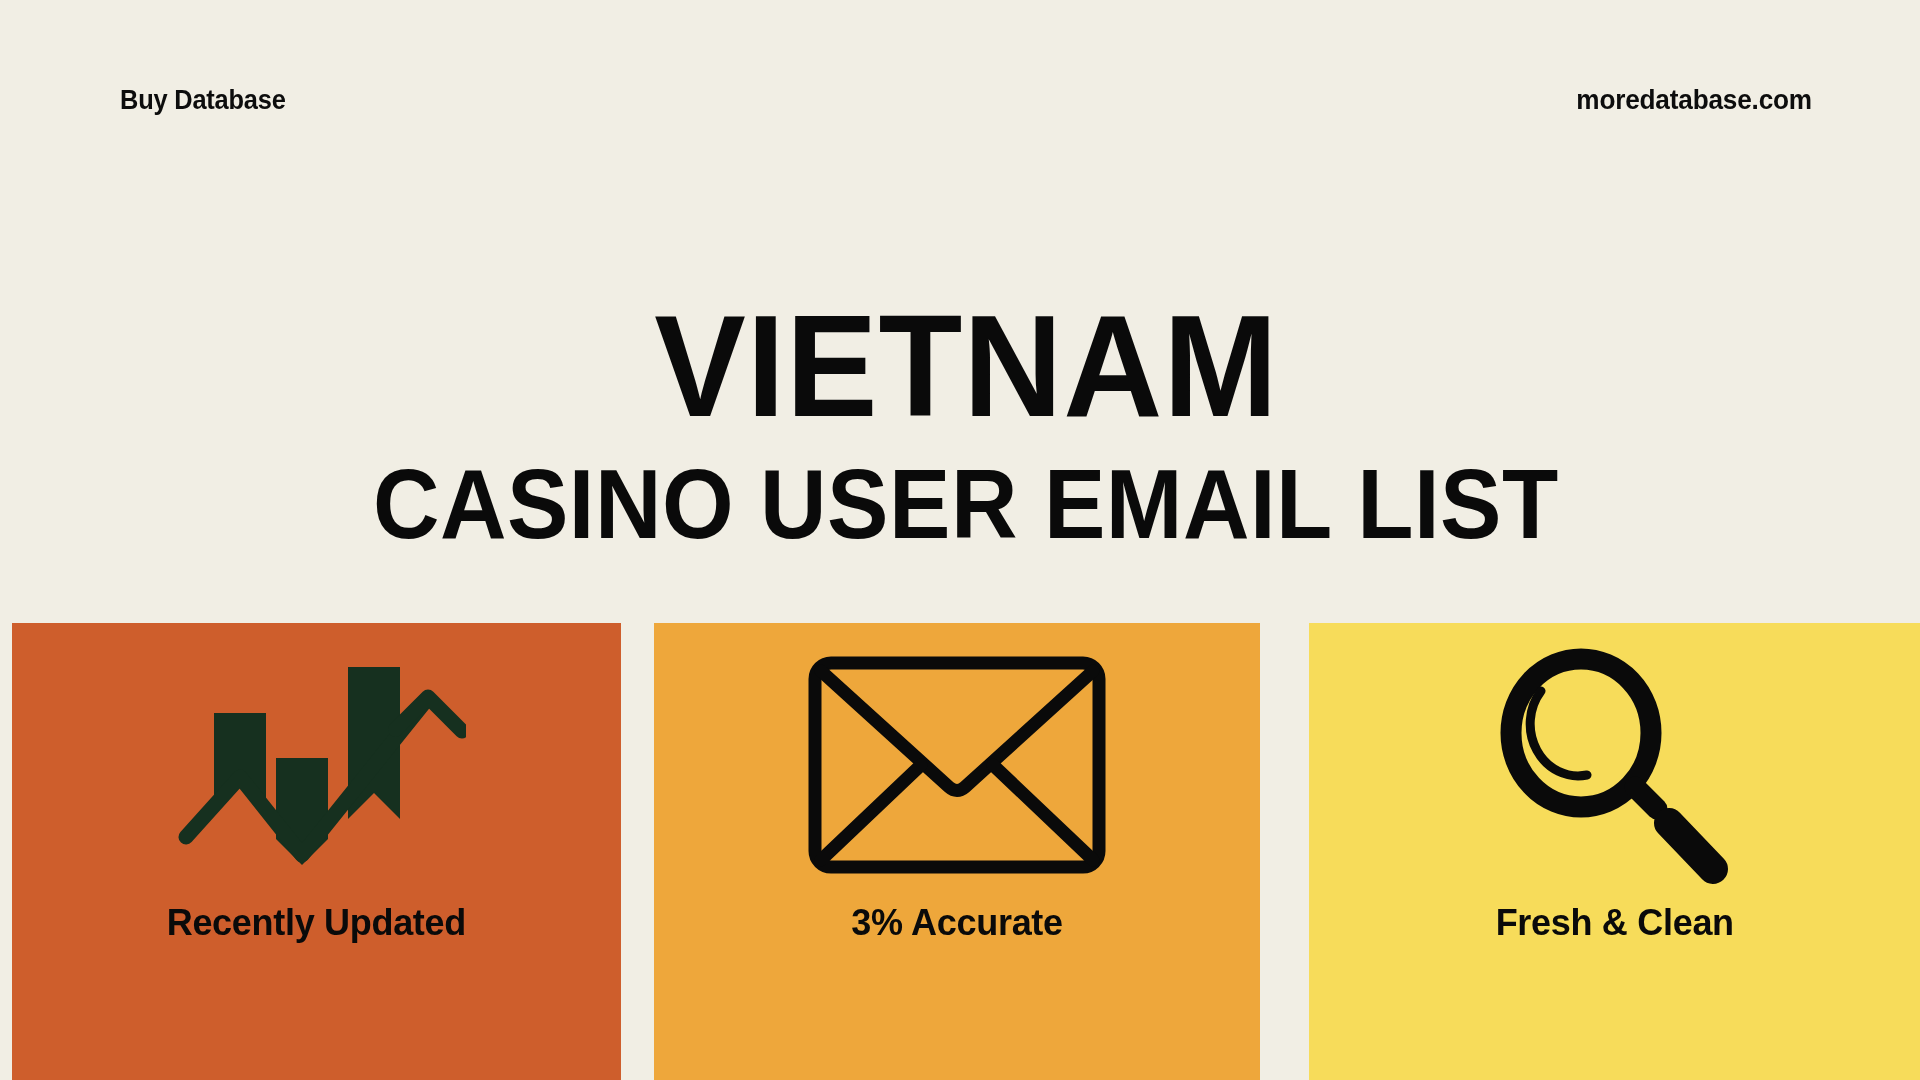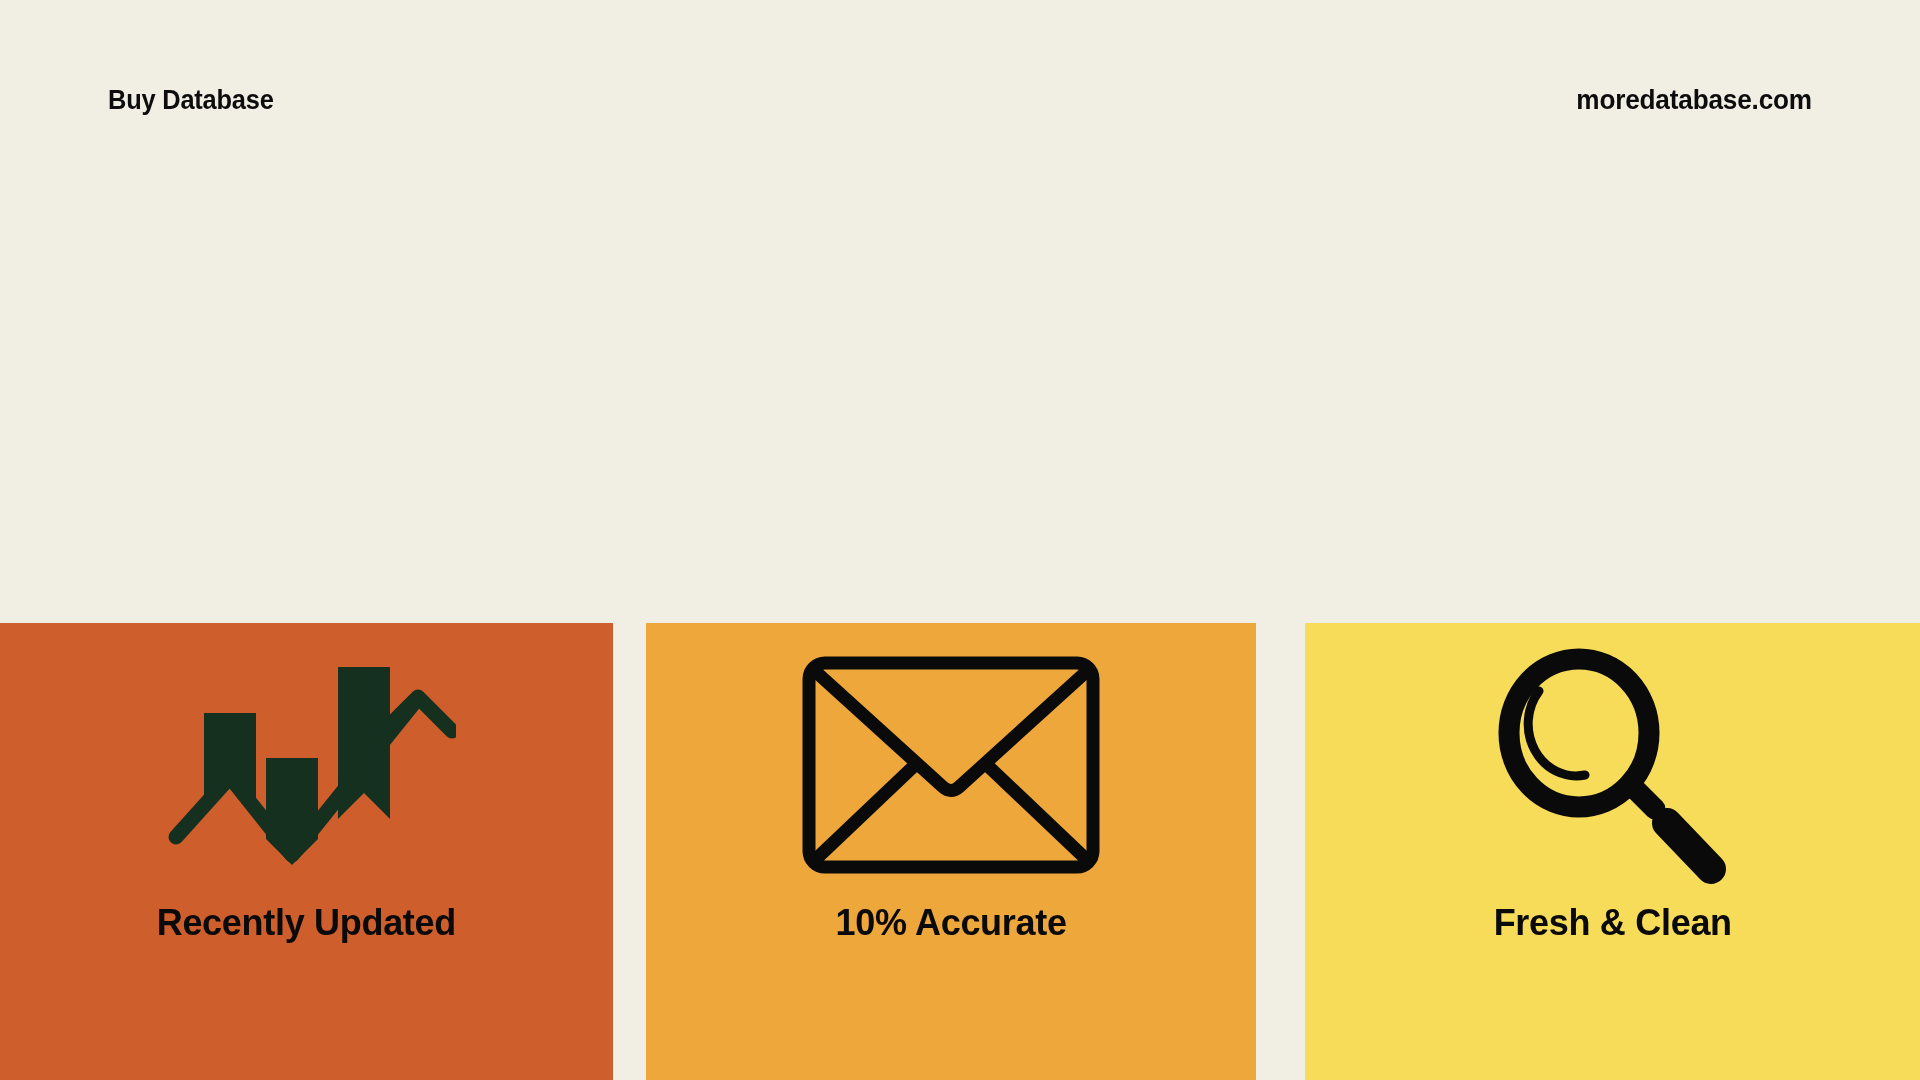--- a/index.html
+++ b/index.html
@@ -8,20 +8,21 @@
     overflow:hidden;
     font-family:"Liberation Sans", sans-serif;
   }
   body { background:#F1EEE4; }
 
   .banner {
     position:relative;
     width:1920px; height:1080px;
     display:flex; flex-direction:column;
     background:#F1EEE4;
+    padding-left:12px;
   }
 
   
   .hero {
     position:relative;
     height:663px;
     width:100%;
     background:#F1EEE4;
     display:flex; flex-direction:column;
     align-items:center;
@@ -123,20 +124,24 @@
 
 <div class="banner">
 
   <div class="hero">
 
     <div class="topbar">
       <div class="brand-left">Buy Database</div>
       <div class="brand-right">moredatabase.com</div>
     </div>
 
+    <div class="title-wrap">
+      <div class="headline">VIETNAM</div>
+      <div class="subheadline">CASINO USER EMAIL LIST</div>
+    </div>
 
   </div>
 
   <div class="features">
 
     <div class="feature p1" style="background:#CE5E2C;">
       <div class="feature-icon">
         <svg width="300" height="248" viewBox="0 0 300 248" aria-hidden="true">
 
           <defs>
@@ -168,21 +173,21 @@
 
           <rect x="18" y="22" width="284" height="204" rx="16" ry="16" fill="none" stroke="#0A0A0A" stroke-width="13"></rect>
 
           <path d="M24 30 L152 146 Q160 153 168 146 L296 30" fill="none" stroke="#0A0A0A" stroke-width="13" stroke-linecap="round" stroke-linejoin="round"></path>
 
           <path d="M24 219 L124 124" fill="none" stroke="#0A0A0A" stroke-width="13" stroke-linecap="round"></path>
 
           <path d="M296 219 L196 124" fill="none" stroke="#0A0A0A" stroke-width="13" stroke-linecap="round"></path>
         </svg>
       </div>
-      <div class="feature-label">10% Accurate</div>
+      <div class="feature-label">3% Accurate</div>
     </div>
 
     <div class="feature p3" style="background:#F7DC5A;margin-left:16px;">
       <div class="feature-icon">
         <svg width="240" height="248" viewBox="0 0 240 248" aria-hidden="true">
 
           <ellipse cx="86" cy="92" rx="70" ry="74" fill="none" stroke="#0A0A0A" stroke-width="21"></ellipse>
 
           <path d="M46 50 A48 52 0 0 0 92 134" fill="none" stroke="#0A0A0A" stroke-width="9" stroke-linecap="round"></path>
 

